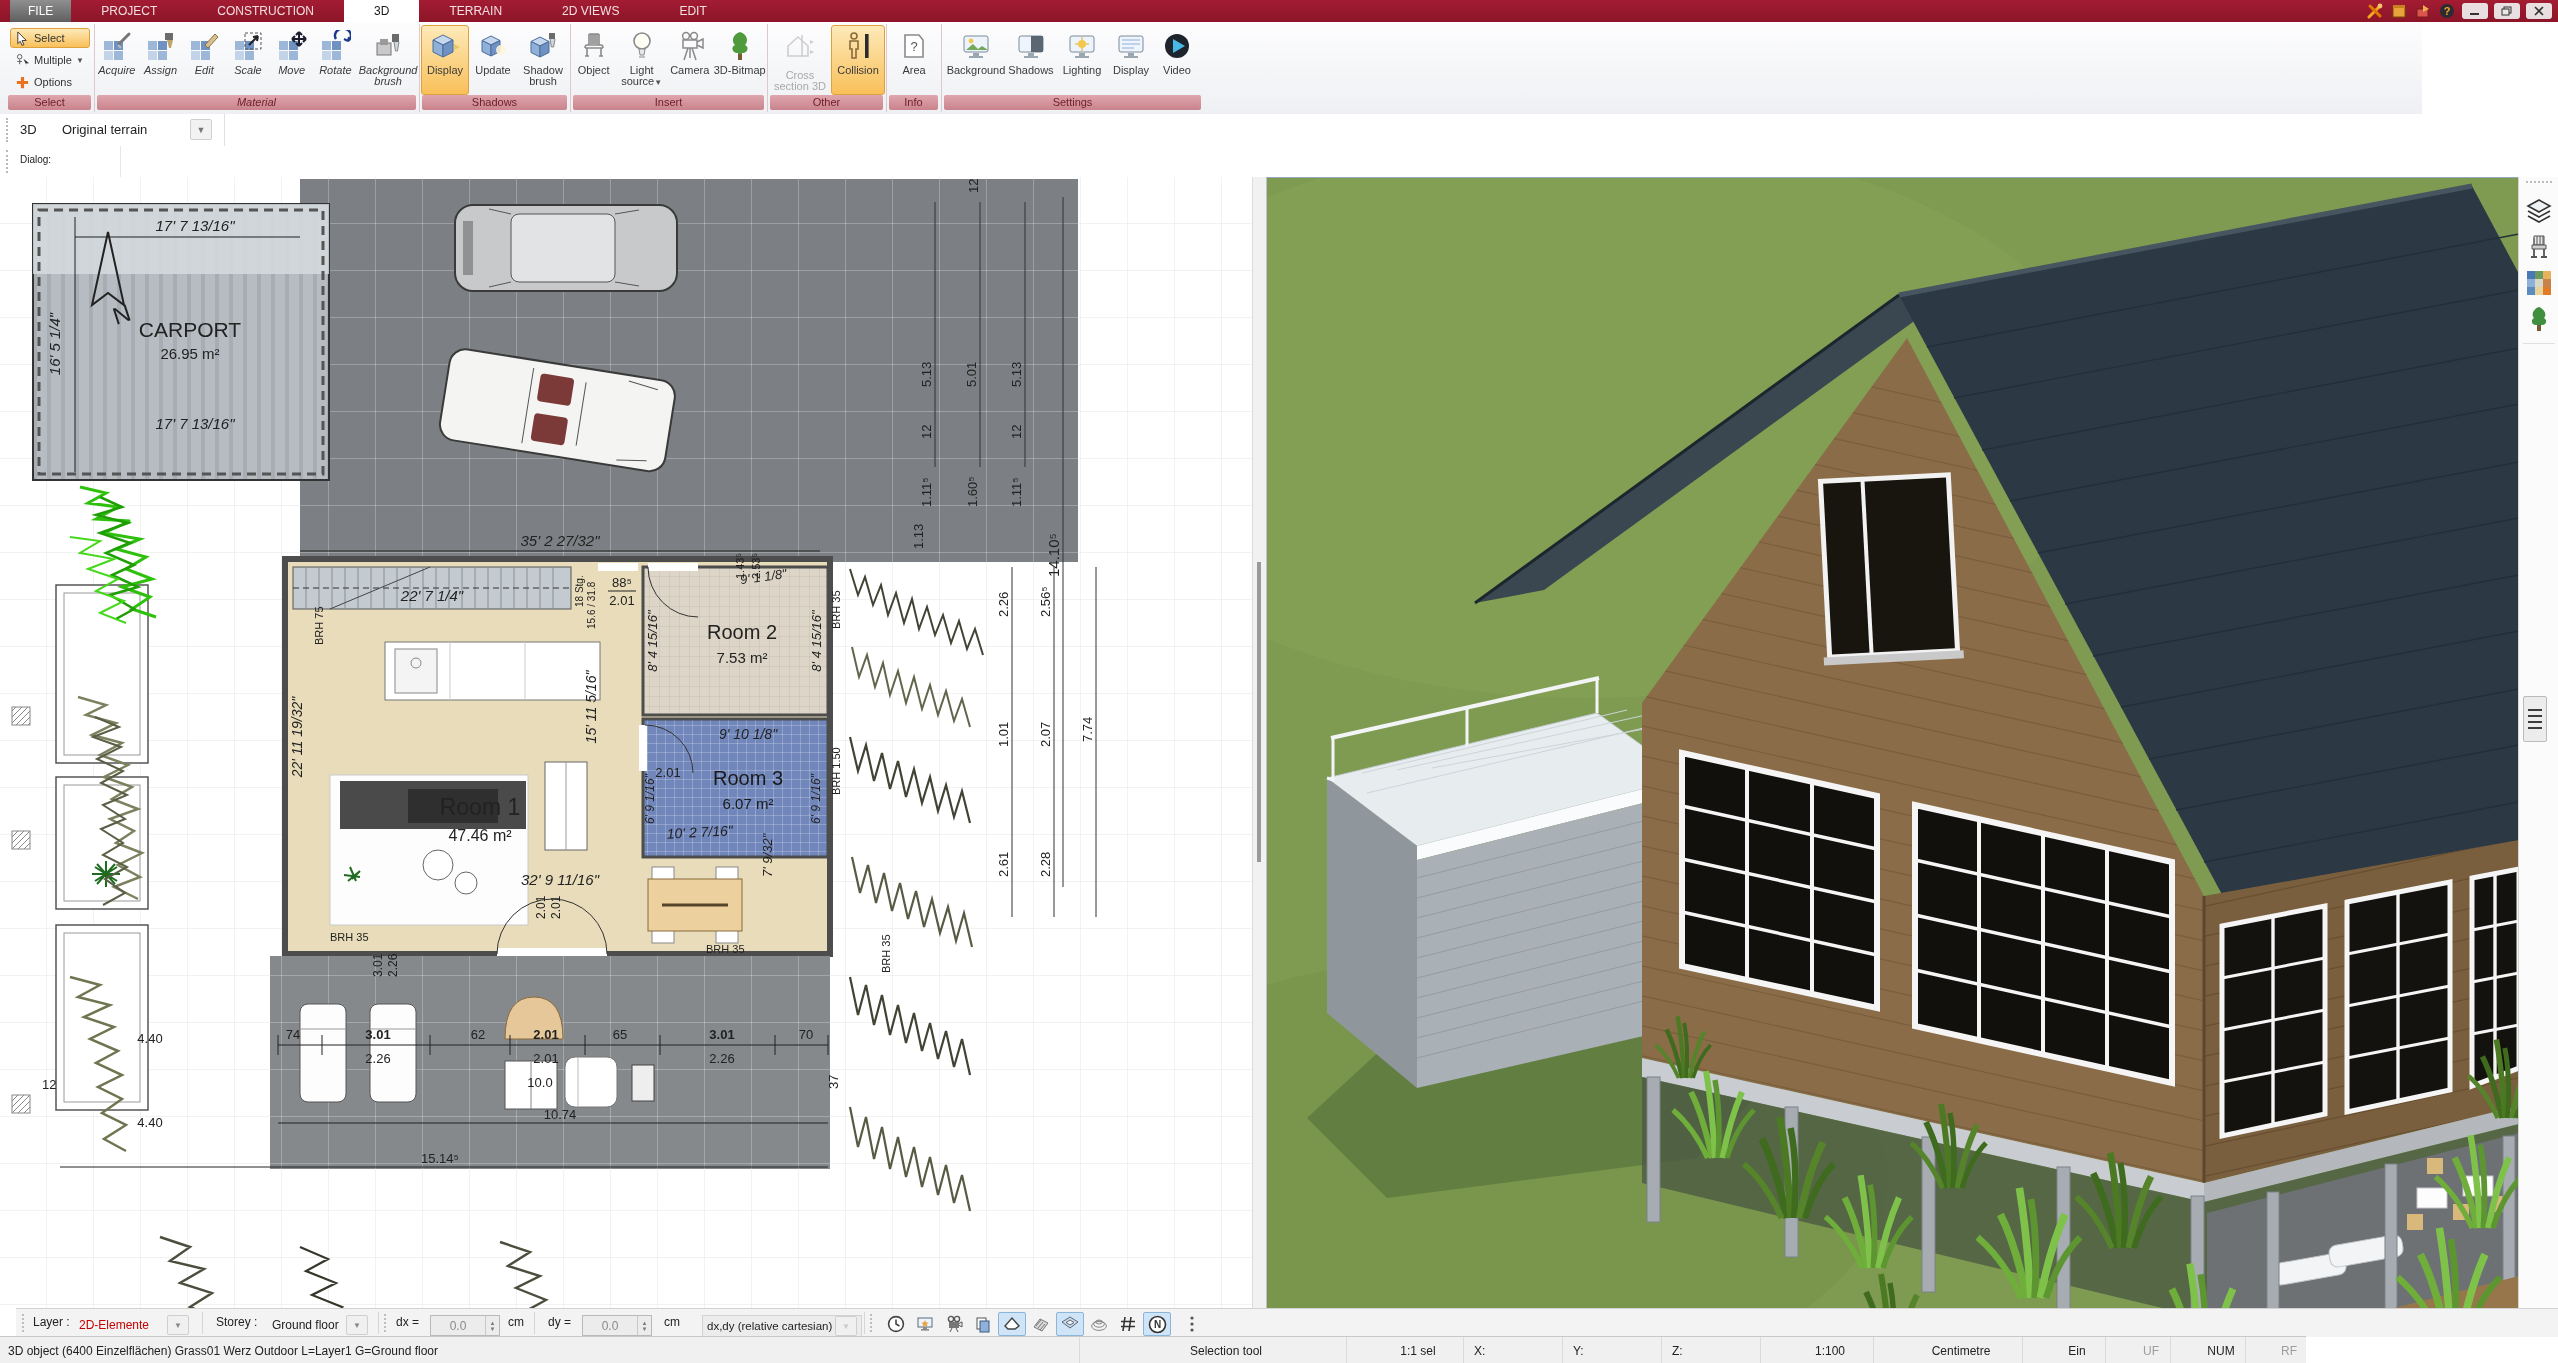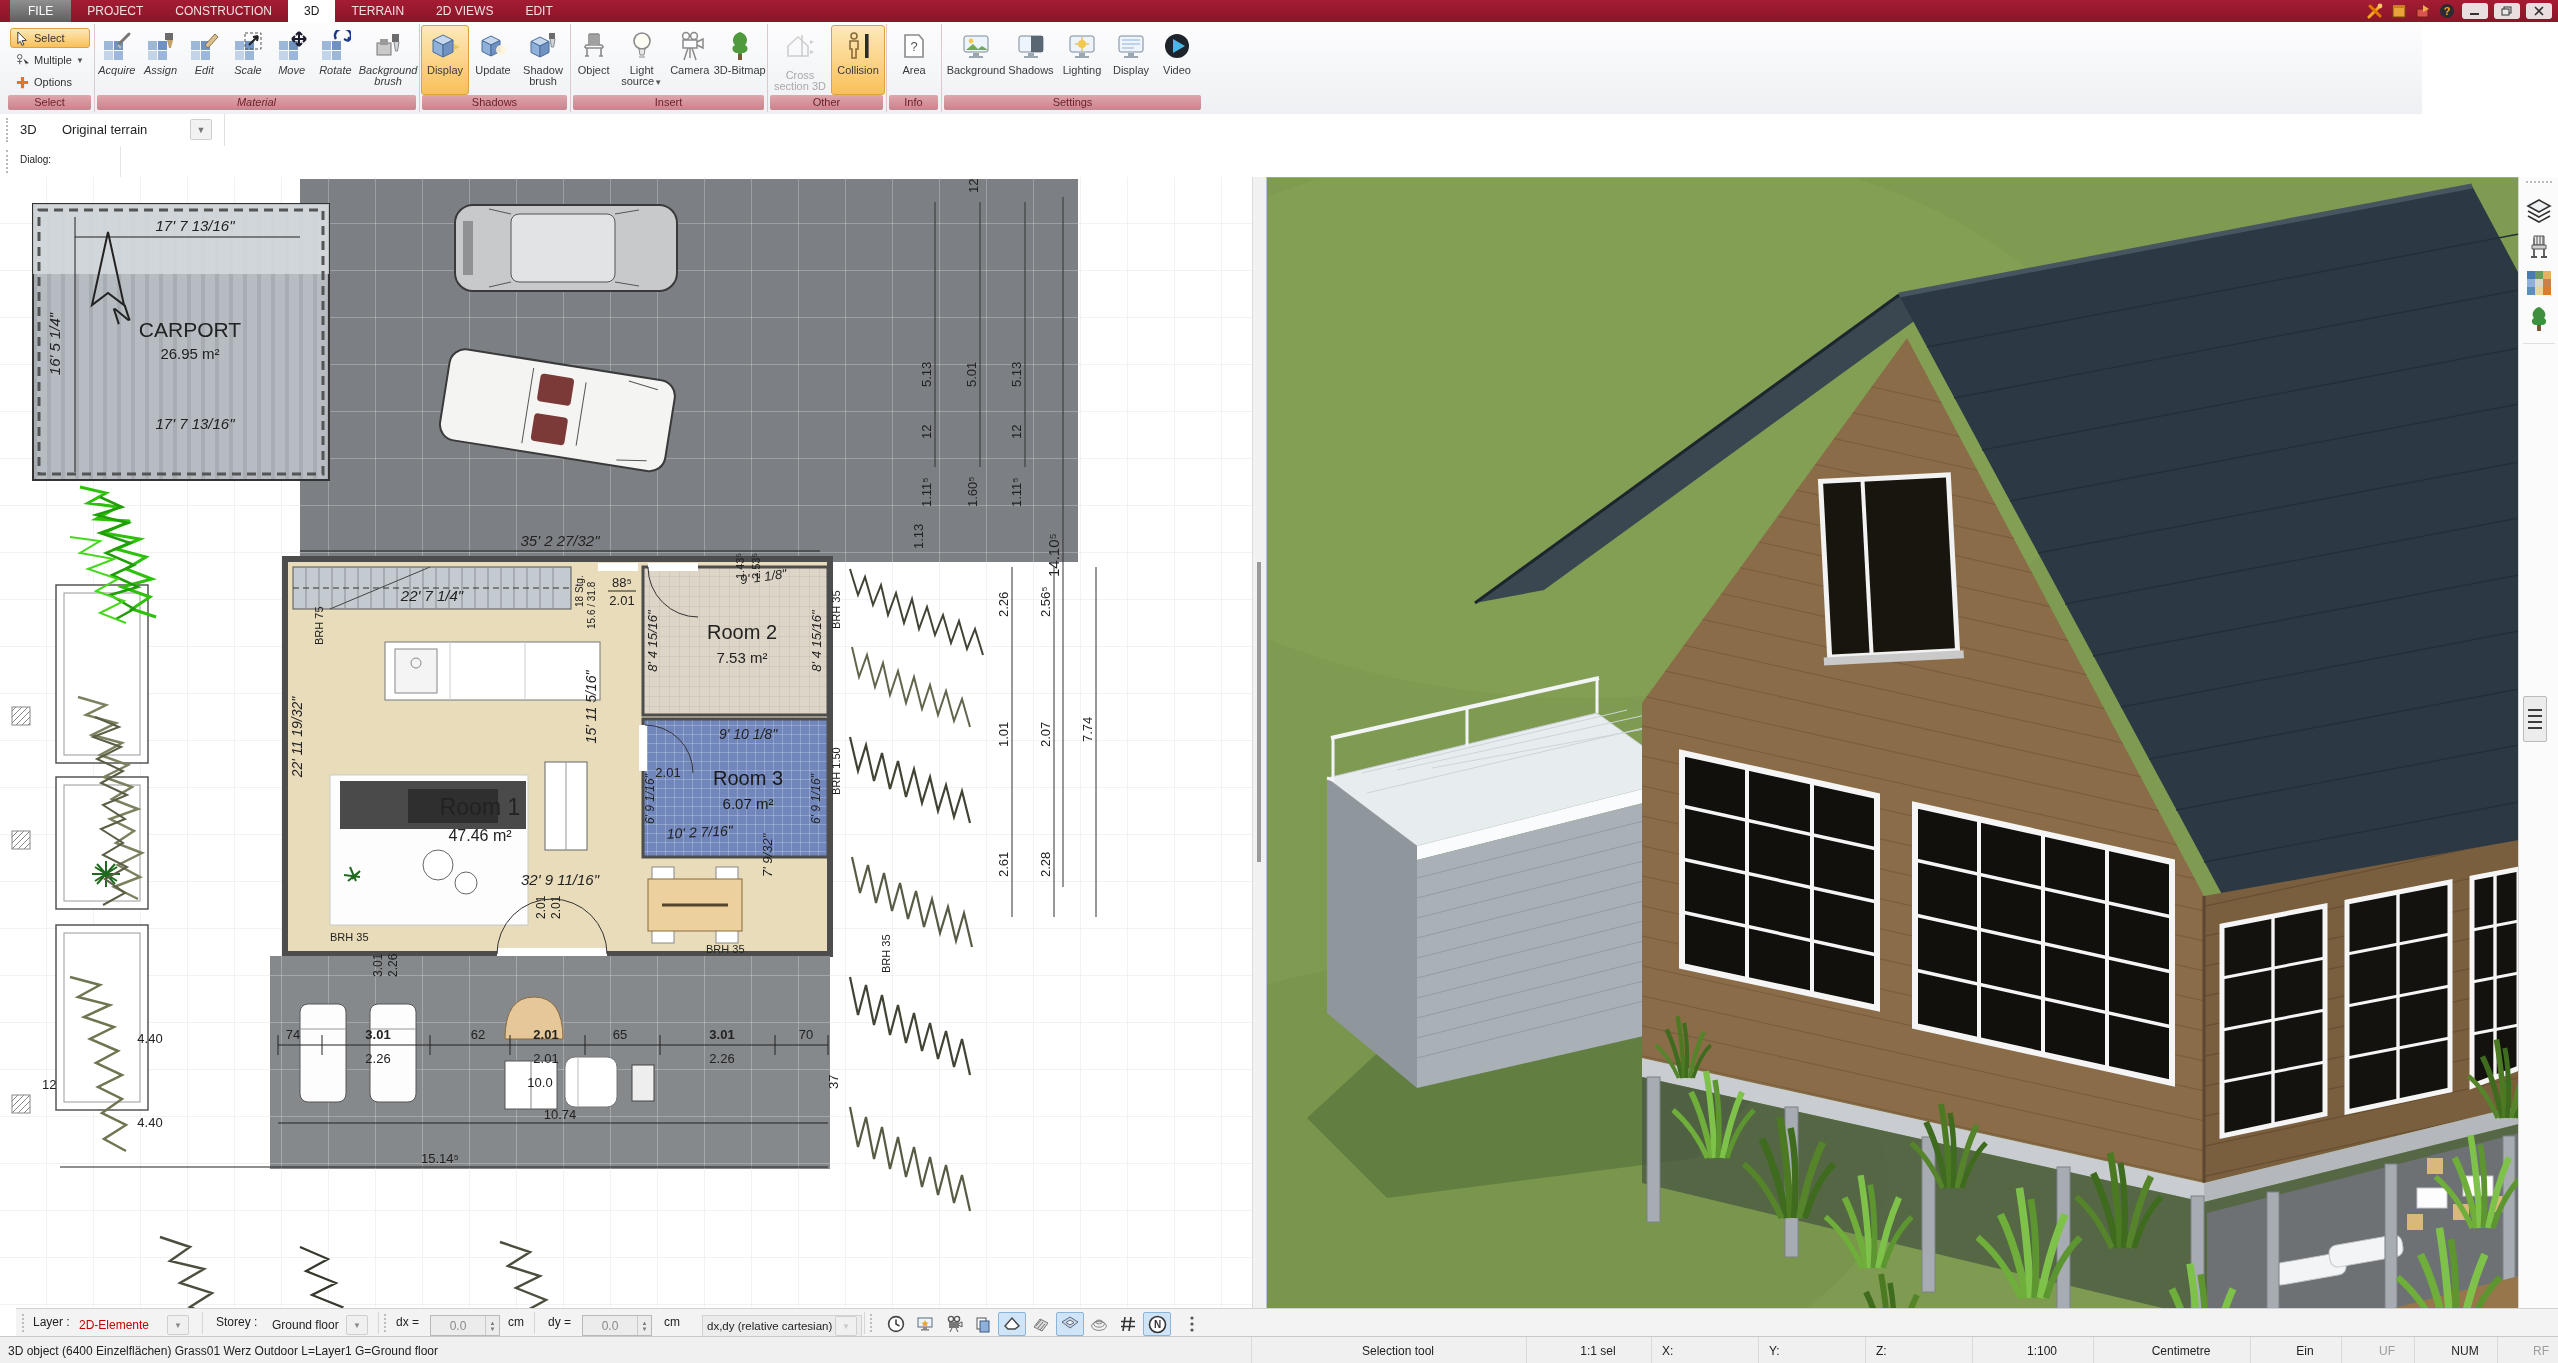--- a/index.html
+++ b/index.html
@@ -1,19 +1,19 @@
 <!DOCTYPE html>
 <html><head>
 <meta charset="utf-8">
 <style>
   html,body{margin:0;padding:0;background:#c9c9c9;}
   #app{position:relative;width:2558px;height:1363px;background:#fff;font-family:"Liberation Sans",sans-serif;overflow:hidden;}
   
   #titlebar{position:absolute;left:0;top:0;width:2558px;height:22px;background:linear-gradient(#a31c33,#8c1527);display:flex;align-items:stretch;}
-  .tab{color:#f3dfe2;font-size:12px;display:flex;align-items:center;padding:0 16px;cursor:default;}
+  .tab{color:#f3dfe2;font-size:12px;display:flex;align-items:center;padding:0 30px;cursor:default;}
   .tab.file{background:linear-gradient(#8f8f8f,#5f5f5f);color:#fff;padding:0 18px;margin-left:10px;}
   .tab.active{background:#ffffff;color:#1a1a1a;}
   #title-icons{margin-left:auto;display:flex;align-items:center;gap:6px;padding-right:6px;}
   .tic{width:18px;height:16px;display:flex;align-items:center;justify-content:center;}
   .winbtn{width:26px;height:16px;border-radius:3px;background:rgba(240,240,240,.92);display:flex;align-items:center;justify-content:center;}
   .winbtn svg{display:block}
   
   #ribbon{position:absolute;left:0;top:22px;width:2422px;height:92px;background:linear-gradient(#fdfdfe,#eef0f3);border-bottom:1px solid #7e8aa0;}
   .rgroup{position:absolute;top:2px;height:88px;border-right:1px solid #ddc8cb;}
   .rbtns{position:absolute;left:0;top:0;right:0;height:72px;display:flex;justify-content:center;}
@@ -56,21 +56,21 @@
   .combo{display:flex;align-items:center;height:20px;}
   .combo .chev{width:20px;height:18px;background:#f0f0f0;border:1px solid #cfcfcf;border-radius:2px;display:flex;align-items:center;justify-content:center;color:#888;font-size:8px;}
   .numbox{display:flex;align-items:center;height:19px;background:#ececec;border:1px solid #b9b9b9;}
   .numbox .val{width:54px;text-align:center;color:#8a8a8a;}
   .numbox .spin{width:13px;height:100%;border-left:1px solid #c9c9c9;display:flex;flex-direction:column;align-items:center;justify-content:center;font-size:6px;color:#777;line-height:6px;}
   .vsep{position:absolute;top:3px;height:22px;width:1px;background:#d6d6d6;}
   .gripdots{position:absolute;top:5px;width:3px;height:18px;border-left:2px dotted #bdbdbd;}
   .tbtn{position:absolute;top:3px;width:26px;height:22px;border:1px solid transparent;border-radius:2px;display:flex;align-items:center;justify-content:center;}
   .tbtn.on{background:#cfe4f7;border-color:#8ab6dc;}
   
-  #statusbar{position:absolute;left:0;top:1336px;width:2558px;height:27px;background:#f0f0f0;border-top:1px solid #c8c8c8;display:flex;align-items:stretch;font-size:12px;color:#222;gap:8px;}
+  #statusbar{position:absolute;left:0;top:1336px;width:2306px;height:27px;background:#f0f0f0;border-top:1px solid #c8c8c8;display:flex;align-items:stretch;font-size:12px;color:#222;}
   .seg{border-left:1px solid #dadada;display:flex;align-items:center;justify-content:center;white-space:nowrap;padding-left:26px;}
   .seg.msg{border-left:none;flex:1;justify-content:flex-start;padding-left:8px;}
   .seg.dim{color:#9d9d9d;}
   text{font-family:"Liberation Sans",sans-serif;}
 </style>
 </head>
 <body>
 
 <div id="app">
 

